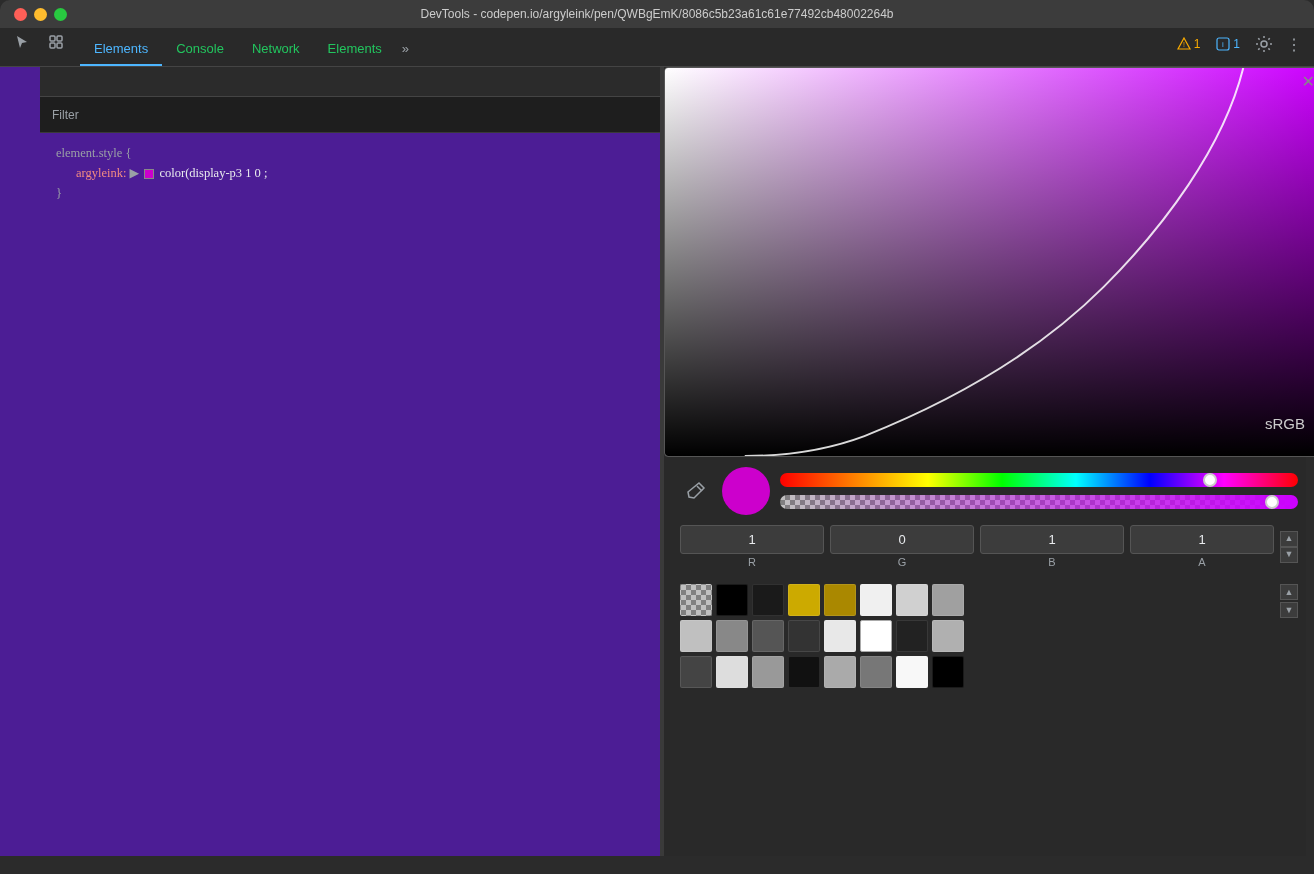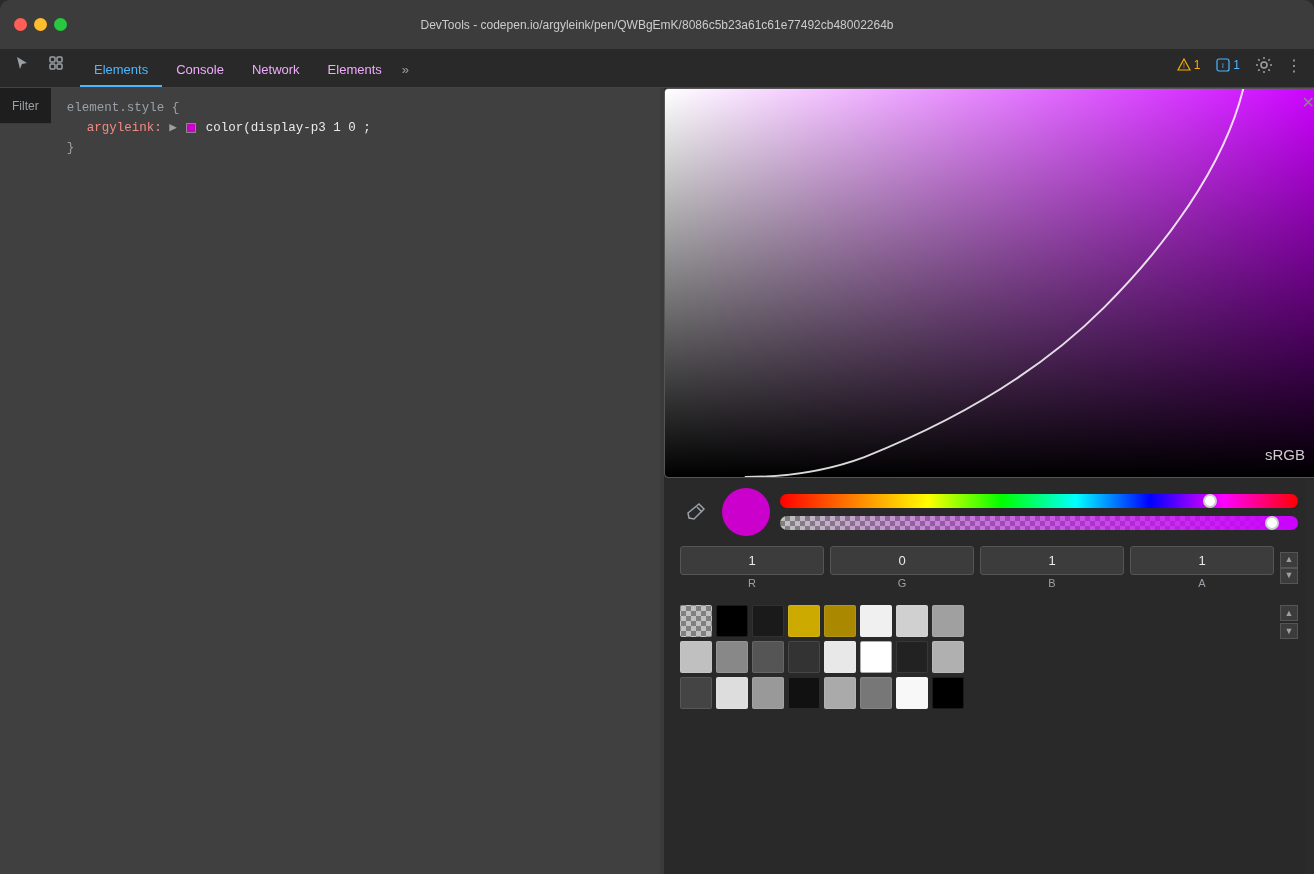--- a/index.html
+++ b/index.html
@@ -8,21 +8,21 @@
       background: #2b2b2b;
       width: 1314px;
       height: 874px;
       overflow: hidden;
       position: relative;
     }
 
     
     .title-bar {
       background: #3c3c3c;
-      height: 49px;
+      height: 28px;
       display: flex;
       align-items: center;
       justify-content: center;
       position: relative;
       border-radius: 10px 10px 0 0;
     }
     .traffic-lights {
       position: absolute;
       left: 14px;
       display: flex;
@@ -66,21 +66,21 @@
       align-items: center;
       justify-content: center;
       border-radius: 3px;
       cursor: pointer;
       color: #9aa0a6;
       font-size: 14px;
     }
     .tab-item {
       padding: 8px 14px;
       font-size: 13px;
-      color: #f0abfc;
+      color: #22c55e;
       cursor: pointer;
       border-bottom: 2px solid transparent;
       white-space: nowrap;
     }
     .tab-item.active {
       color: #4db6ff;
       border-bottom: 2px solid #4db6ff;
     }
     .tab-more {
       padding: 8px 6px;
@@ -134,23 +134,24 @@
       display: flex;
       height: calc(874px - 85px);
       background: #1e1e1e;
       position: relative;
     }
 
     
     .left-panel {
       width: 660px;
       height: 100%;
-      background: #404040;
-      display: flex;
-      flex-direction: row;
+      background: #4c1d95;
+      display: flex;
+      flex-direction: column;
+      padding-left: 40px;
     }
     .breadcrumb-bar {
       height: 30px;
       background: #2b2b2b;
       border-bottom: 1px solid #444;
     }
     .filter-bar {
       height: 36px;
       background: #1e1e1e;
       display: flex;
@@ -159,21 +160,21 @@
       border-bottom: 1px solid #3a3a3a;
     }
     .filter-label {
       color: #9aa0a6;
       font-size: 12px;
     }
 
     
     .css-content {
       padding: 10px 16px;
-      font-family: Liberation Mono, monospace;
+      font-family: Liberation Serif, serif;
       font-size: 12.5px;
       line-height: 1.6;
       flex: 1;
     }
     .css-selector {
       color: #9aa0a6;
     }
     .css-prop {
       color: #f28b82;
     }
@@ -227,21 +228,21 @@
       width: 100%;
       height: 100%;
       position: relative;
       background: linear-gradient(to bottom, rgba(0,0,0,0) 0%, rgba(0,0,0,1) 100%),
                   linear-gradient(to right, rgba(255,255,255,1) 0%, rgba(204,0,255,1) 100%);
       cursor: crosshair;
     }
 
     .srgb-label {
       position: absolute;
-      bottom: 14px;
+      bottom: 24px;
       right: 18px;
       color: #cccccc;
       font-size: 15px;
       font-weight: 400;
       pointer-events: none;
     }
 
     
     .gamut-curve {
       position: absolute;

